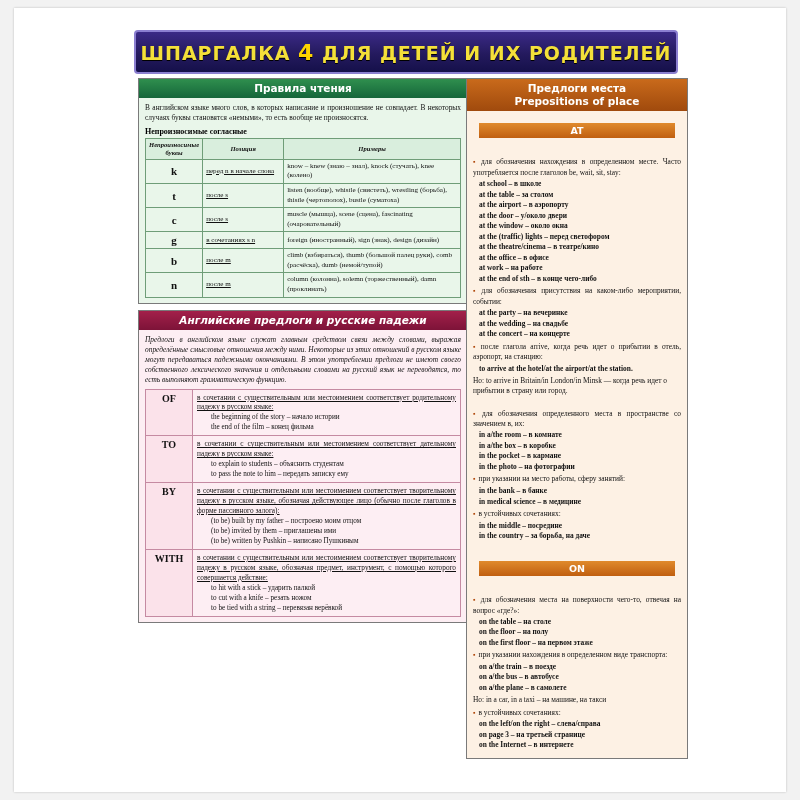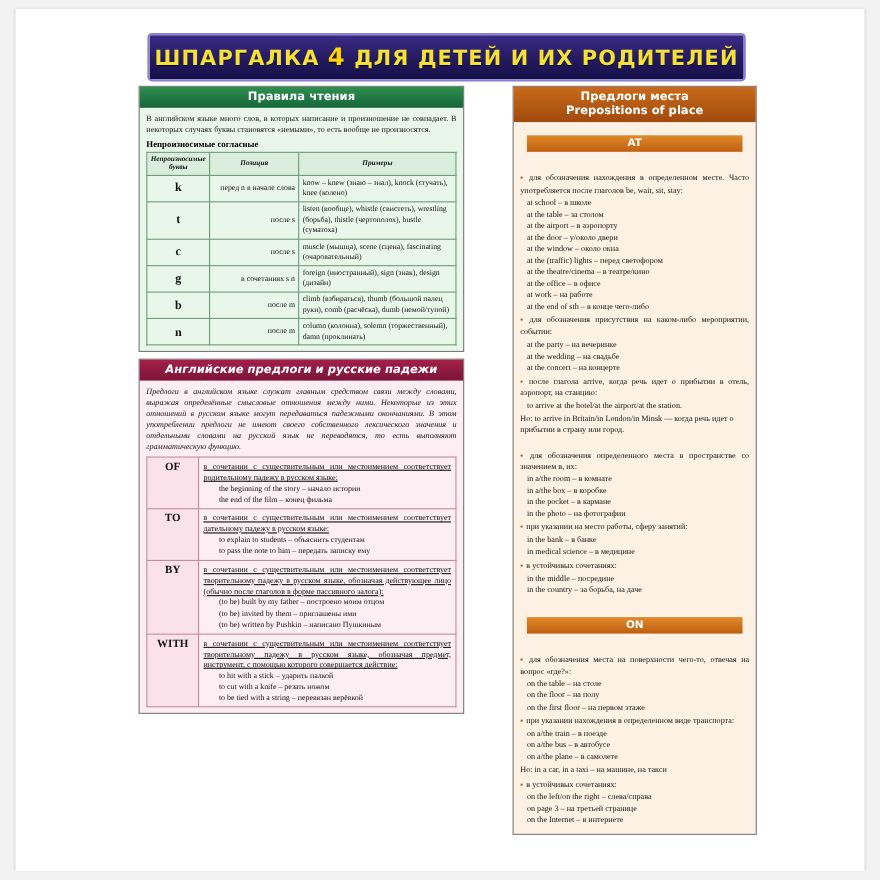--- a/index.html
+++ b/index.html
@@ -7,53 +7,53 @@
   .page{position:relative;width:800px;height:800px;background:#f2f2f2;}
   .sheet{position:absolute;left:14px;top:8px;width:772px;height:784px;background:#ffffff;box-shadow:0 0 2px #bbb;}
   
   .banner{position:absolute;left:120px;top:22px;width:540px;height:40px;
     background:linear-gradient(180deg,#3b2a86 0%,#241a5e 55%,#15104a 100%);
     border:2px solid #8b7fd0;border-radius:4px;display:flex;align-items:center;justify-content:center;}
   .banner-text{font-family:"DejaVu Sans",sans-serif;font-weight:bold;font-size:19px;letter-spacing:1px;color:#f4e03a;
     text-shadow:0 1px 0 #000;white-space:nowrap;}
   .banner-text .num{color:#ffd400;font-size:22px;}
   
-  .col-left{position:absolute;left:112px;top:70px;width:296px;}
+  .col-left{position:absolute;left:124px;top:70px;width:330px;}
   .col-right{position:absolute;left:452px;top:70px;width:222px;}
   .card{border:1px solid #7a7a7a;margin-bottom:6px;}
   .card-hd{color:#fff;font-family:"DejaVu Sans",sans-serif;font-weight:bold;font-size:10.5px;text-align:center;padding:3px 2px;line-height:1.25;}
   .hd-green{background:linear-gradient(180deg,#2f8f4e,#15663a);}
   .hd-crimson{background:linear-gradient(180deg,#a3204a,#7d1338);font-style:italic;}
   .hd-orange{background:linear-gradient(180deg,#c96a1b,#a04a0d);}
   .body-green{background:#e9f6ea;}
   .body-pink{background:#fdeef3;}
   .body-orange{background:#fdf1e4;}
   .pad{padding:5px 6px;}
   p.intro{margin:0 0 4px 0;font-size:7.4px;line-height:1.35;text-align:justify;color:#111;}
   .i{font-style:italic;}
   
   .subhead{text-align:left;font-weight:bold;font-size:8px;margin:3px 0 2px;}
   table.rt{width:100%;border-collapse:collapse;font-size:7.2px;color:#111;}
   table.rt th,table.rt td{border:1px solid #6f9d78;padding:2px 3px;vertical-align:middle;}
   table.rt th{background:#d9eedd;font-size:6.6px;font-style:italic;font-weight:bold;text-align:center;line-height:1.2;}
   td.letter{text-align:center;font-weight:bold;font-size:11px;width:34px;}
-  td.pos{text-align:right;width:74px;font-size:7.1px;line-height:1.3;}
+  td.pos{text-align:left;width:74px;font-size:7.1px;line-height:1.3;text-decoration:underline;}
   td.ex{font-size:7.1px;line-height:1.35;}
   
   table.pt{width:100%;border-collapse:collapse;font-size:7.2px;color:#111;}
   table.pt td{border:1px solid #c58aa2;padding:3px 4px;vertical-align:top;}
   td.prep{text-align:center;font-weight:bold;font-size:10px;width:38px;vertical-align:middle;background:#fbe2ea;}
   .bullet{font-size:7.3px;line-height:1.35;text-align:justify;text-decoration:underline;}
   .ex2{padding-left:14px;line-height:1.4;}
   
   .ritem{font-size:7.4px;line-height:1.38;color:#111;}
   .rbullet{margin:2px 0 1px 0;text-align:justify;}
   .rbullet:before{content:"\25AA";color:#b04a0d;margin-right:3px;font-size:7px;}
   .rlist{margin:0 0 2px 6px;}
-  .rlist div{line-height:1.42;}
+  .rlist div{line-height:1.42;font-weight:bold;}
   .grp-hd{text-align:center;font-family:"DejaVu Sans",sans-serif;font-weight:bold;font-size:9.5px;color:#fff;
     background:linear-gradient(180deg,#e08a2c,#c05f10);padding:2px;margin:12px;}
 </style>
 </head>
 <body>
 
 <div class="page">
   <div class="sheet">
 
     <div class="banner">

